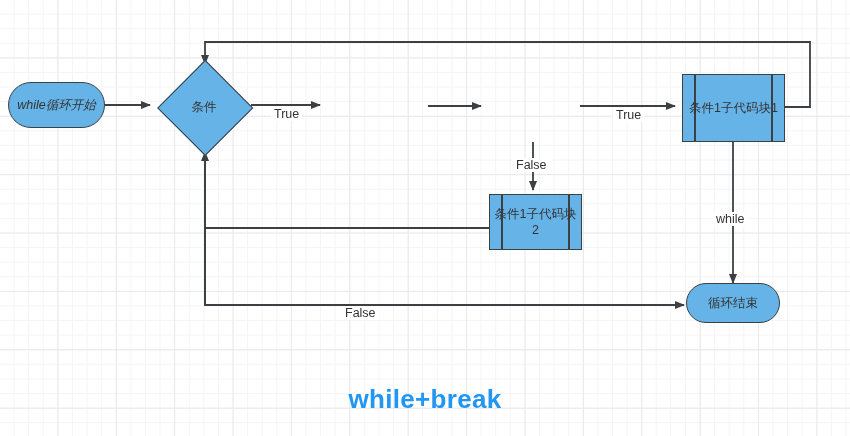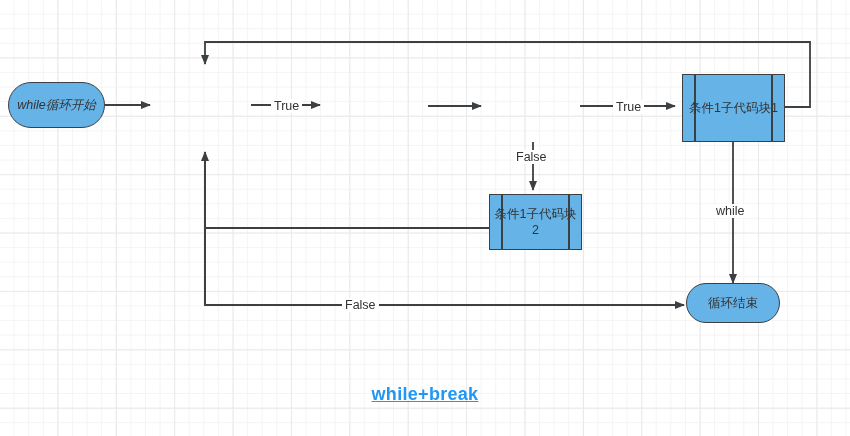--- a/index.html
+++ b/index.html
@@ -96,32 +96,32 @@
   }
   .edge-label {
     position: absolute;
     font-size: 12.5px;
     line-height: 14px;
     color: #333333;
     background: #ffffff;
     padding: 0 3px;
     white-space: nowrap;
     z-index: 4;
+    margin-top: 8px;
   }
   #title {
     position: absolute;
     left: 0;
     right: 0;
     text-align: center;
-    font-size: 18px;
+    font-size: 26px;
     font-weight: bold;
     color: #2196f3;
     letter-spacing: 0.3px;
     z-index: 5;
-    text-decoration: underline;
   }
 </style>
 </head>
 <body>
 
 <div id="canvas">
 
   <svg id="edges" viewBox="0 0 850 436" xmlns="http://www.w3.org/2000/svg">
     <defs>
       <marker id="ah" markerWidth="10" markerHeight="8" refX="9" refY="4" orient="auto" markerUnits="userSpaceOnUse">
@@ -139,20 +139,26 @@
       <path d="M733,142 L733,283" marker-end="url(#ah)"></path>
       <path d="M205,152 L205,305 L684,305" marker-end="url(#ah)"></path>
       <path d="M205,305 L205,152" marker-end="url(#ah)"></path>
     </g>
   </svg>
 
   <div class="node terminator" style="left:8px; top:82px; width:97px; height:46px;font-style:italic;">
     <span class="label">while循环开始</span>
   </div>
 
+  <div class="node decision" style="left:157px; top:60px; width:94px; height:94px;">
+    <span class="dia">
+        <div></div>
+      </span>
+    <span class="label">条件</span>
+  </div>
 
 
 
   <div class="node subroutine" style="left:682px; top:74px; width:103px; height:68px;">
     <span class="bar left"></span>
     <span class="bar right"></span>
     <span class="label">条件1子代码块1</span>
   </div>
 
   <div class="node subroutine" style="left:489px; top:194px; width:93px; height:56px;">

